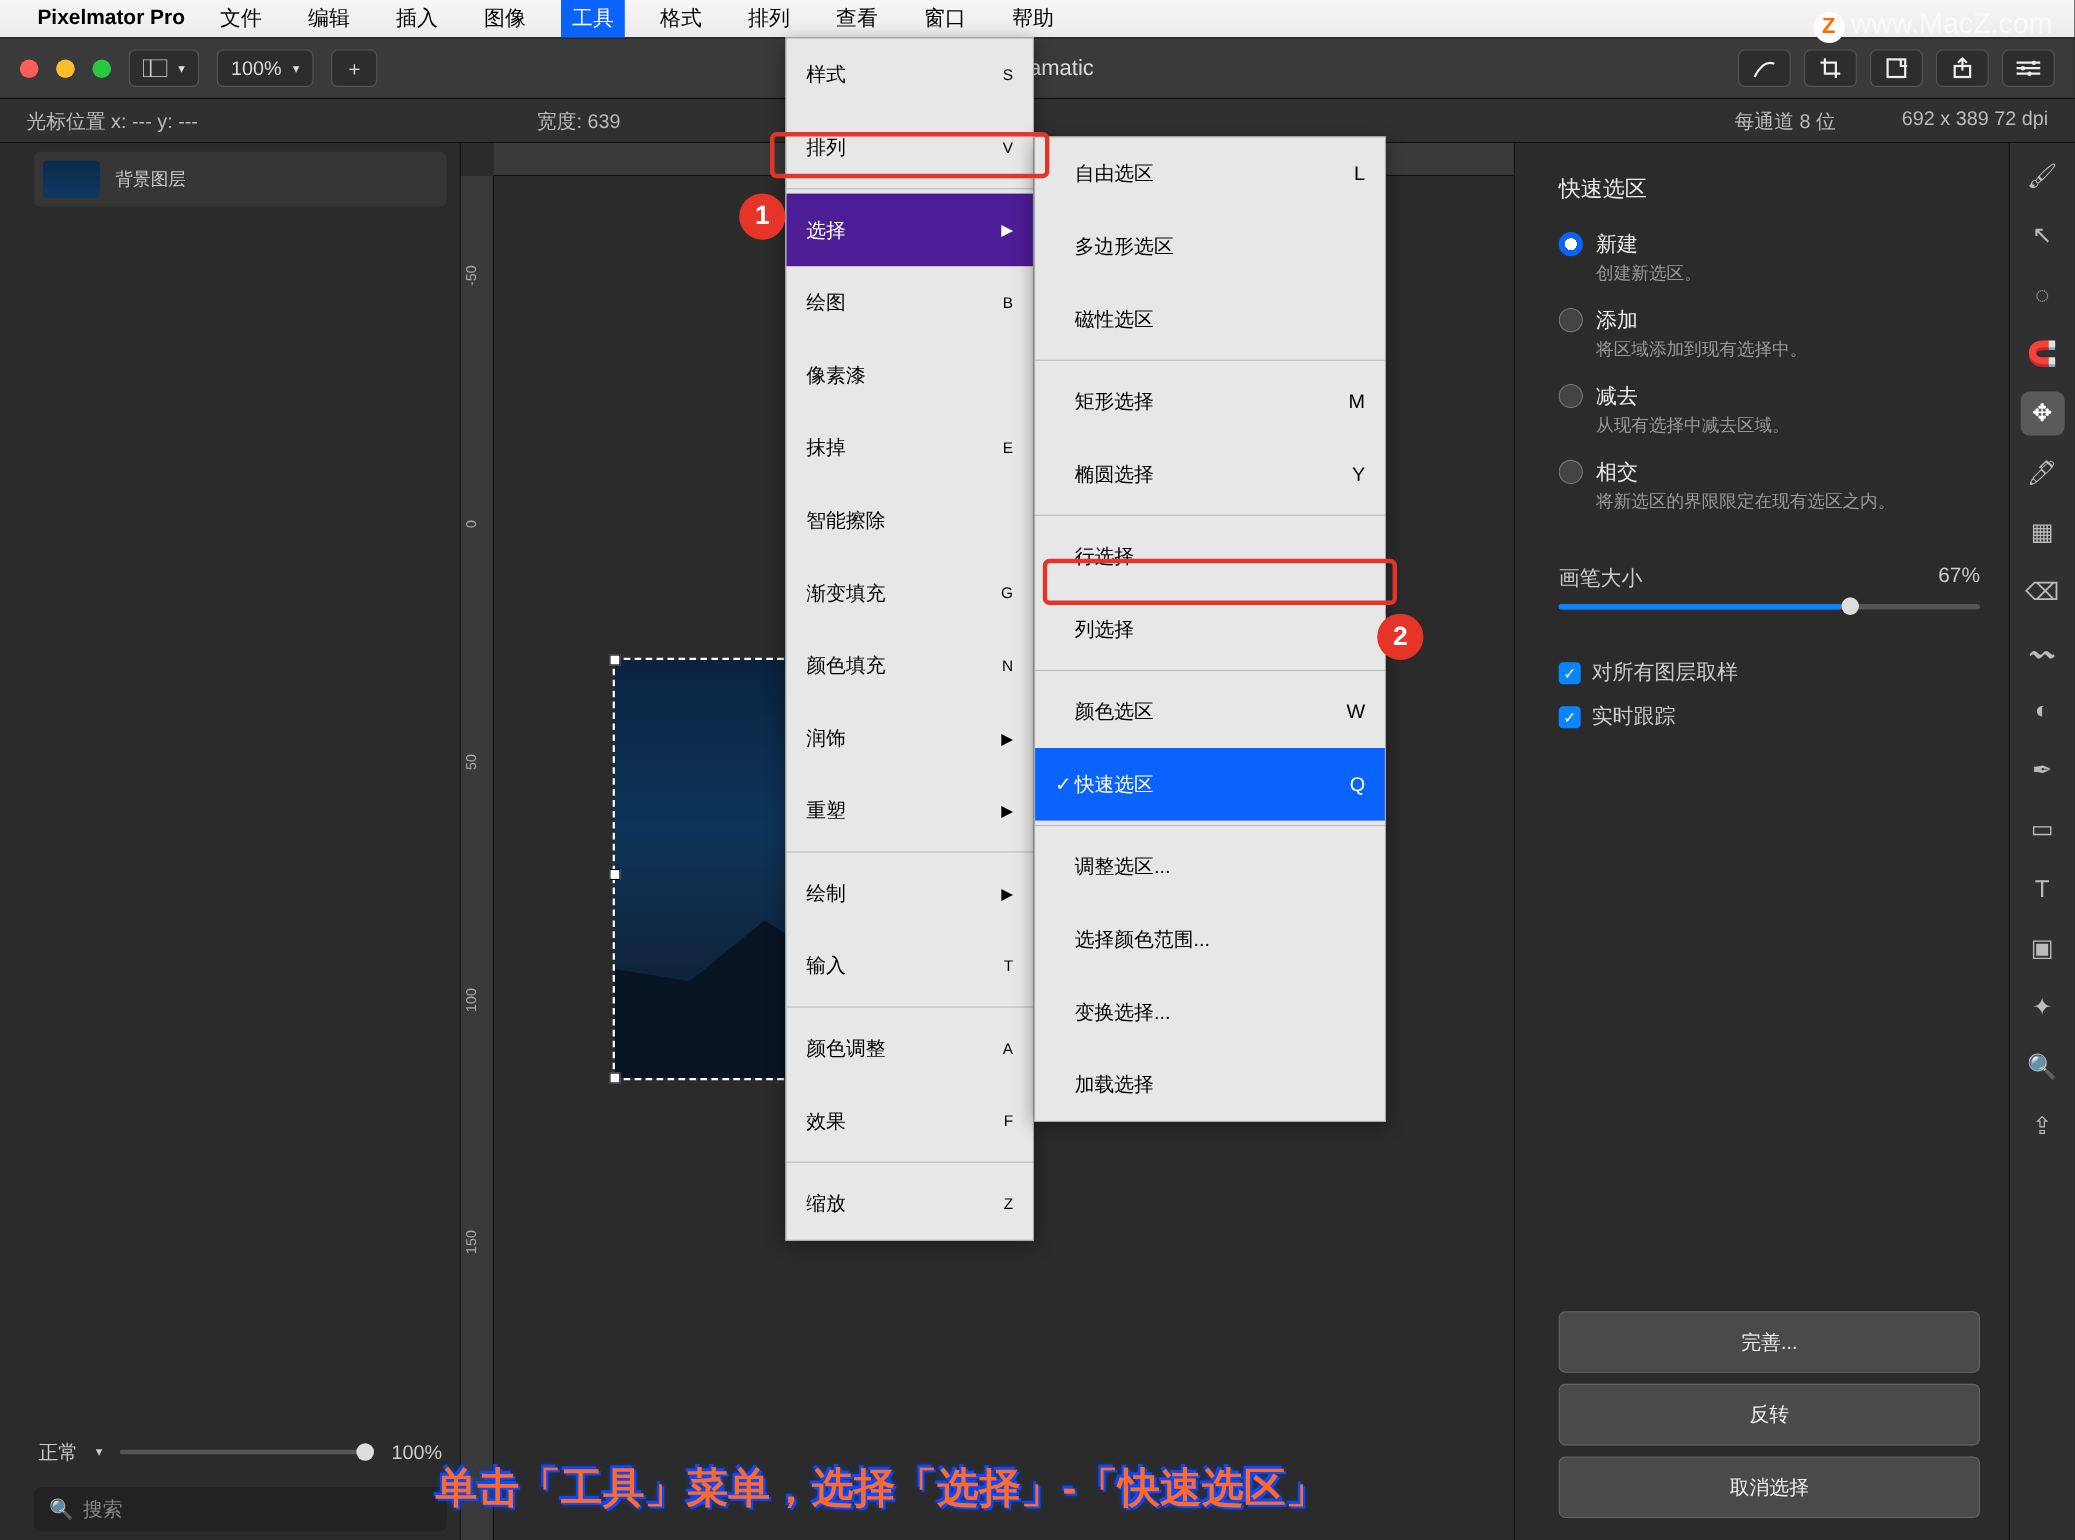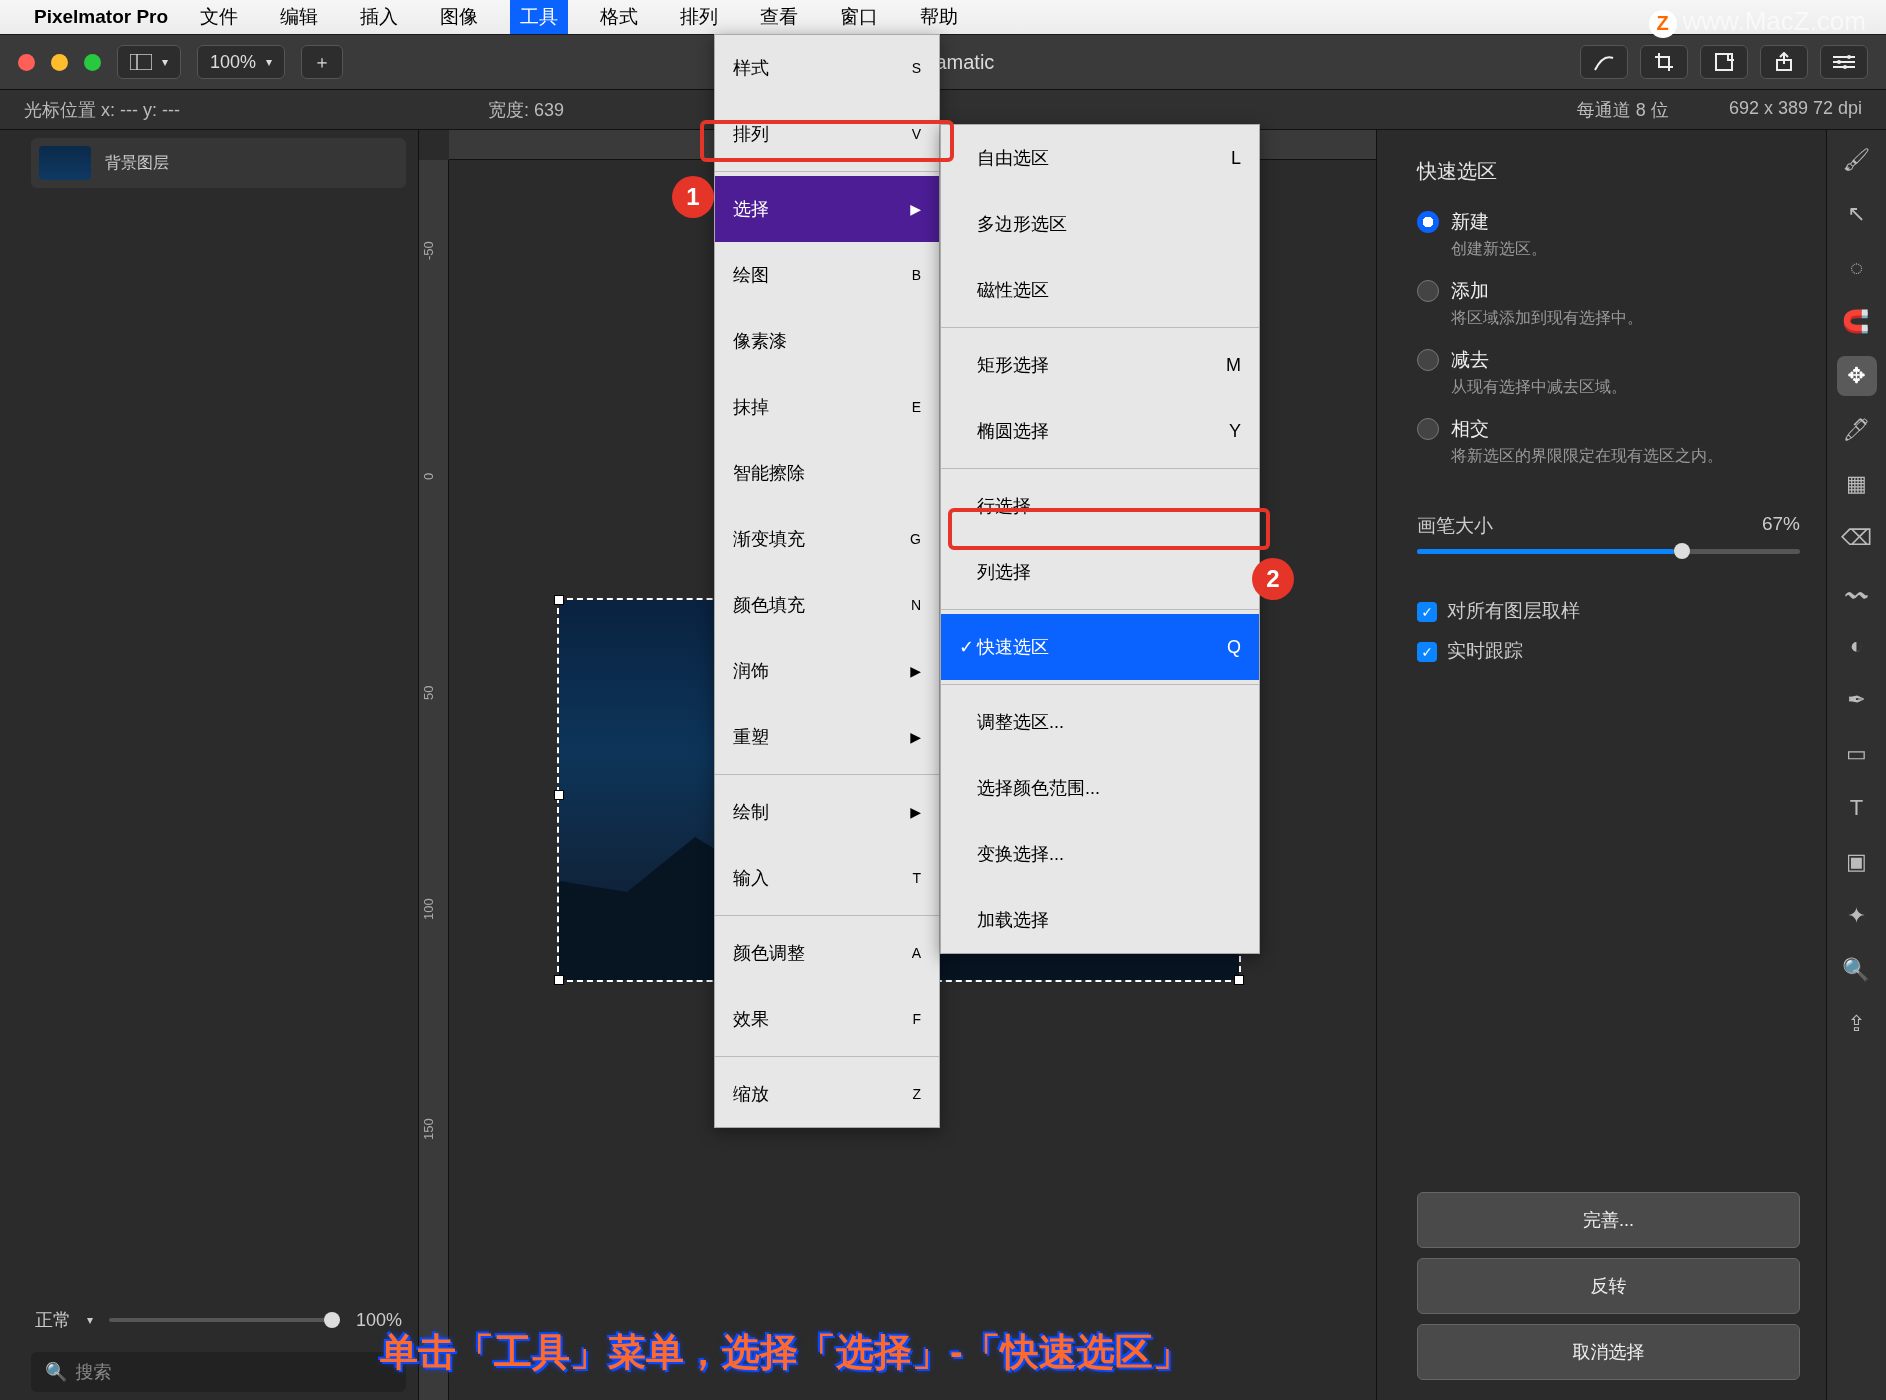--- a/index.html
+++ b/index.html
@@ -75,21 +75,21 @@
 
 
 .redbox { position:absolute; border:4px solid #e53528; border-radius:6px; z-index:60; }
 .badge { position:absolute; width:42px; height:42px; border-radius:50%; background:#e53528; color:#fff; display:flex; align-items:center; justify-content:center; font-size:24px; font-weight:700; z-index:61; }
 
 
 .watermark { position:absolute; top:6px; right:20px; font-size:26px; color:rgba(255,255,255,.6); z-index:70; }
 .watermark .z { display:inline-flex; width:28px; height:28px; border-radius:50%; background:#fff; color:#ff6a00; align-items:center; justify-content:center; font-weight:700; font-size:20px; margin-right:6px; }
 
 
-.caption { position:absolute; left:380px; bottom:22px; font-size:38px; font-weight:700; color:#ff6a2b; text-shadow:0 0 6px #0a4aff, 2px 2px 0 #0a4aff, -2px -2px 0 #0a4aff; z-index:80; }
+.caption { position:absolute; left:396px; bottom:22px; font-size:38px; font-weight:700; color:#ff6a2b; text-shadow:0 0 6px #0a4aff, 2px 2px 0 #0a4aff, -2px -2px 0 #0a4aff; z-index:80; }
 
 svg { display:block; }
 </style>
 </head>
 <body>
 
 <div class="menubar">
   <span class="apple"></span>
   <span class="app-name">Pixelmator Pro</span>
   <span id="menu-items" style="display: contents;"><span class="menu-item">文件</span><span class="menu-item">编辑</span><span class="menu-item">插入</span><span class="menu-item">图像</span><span class="menu-item active">工具</span><span class="menu-item">格式</span><span class="menu-item">排列</span><span class="menu-item">查看</span><span class="menu-item">窗口</span><span class="menu-item">帮助</span></span>
@@ -370,20 +370,24 @@
     <div class="menu-sep"></div>
     <div class="mi">
       <span><span class="chkmark"></span>行选择</span>
       <span></span>
     </div>
     <div class="mi">
       <span><span class="chkmark"></span>列选择</span>
       <span></span>
     </div>
     <div class="menu-sep"></div>
+    <div class="mi">
+      <span><span class="chkmark"></span>颜色选区</span>
+      <span>W</span>
+    </div>
     <div class="mi sel">
       <span><span class="chkmark">✓</span>快速选区</span>
       <span>Q</span>
     </div>
     <div class="menu-sep"></div>
     <div class="mi">
       <span><span class="chkmark"></span>调整选区...</span>
       <span></span>
     </div>
     <div class="mi">

